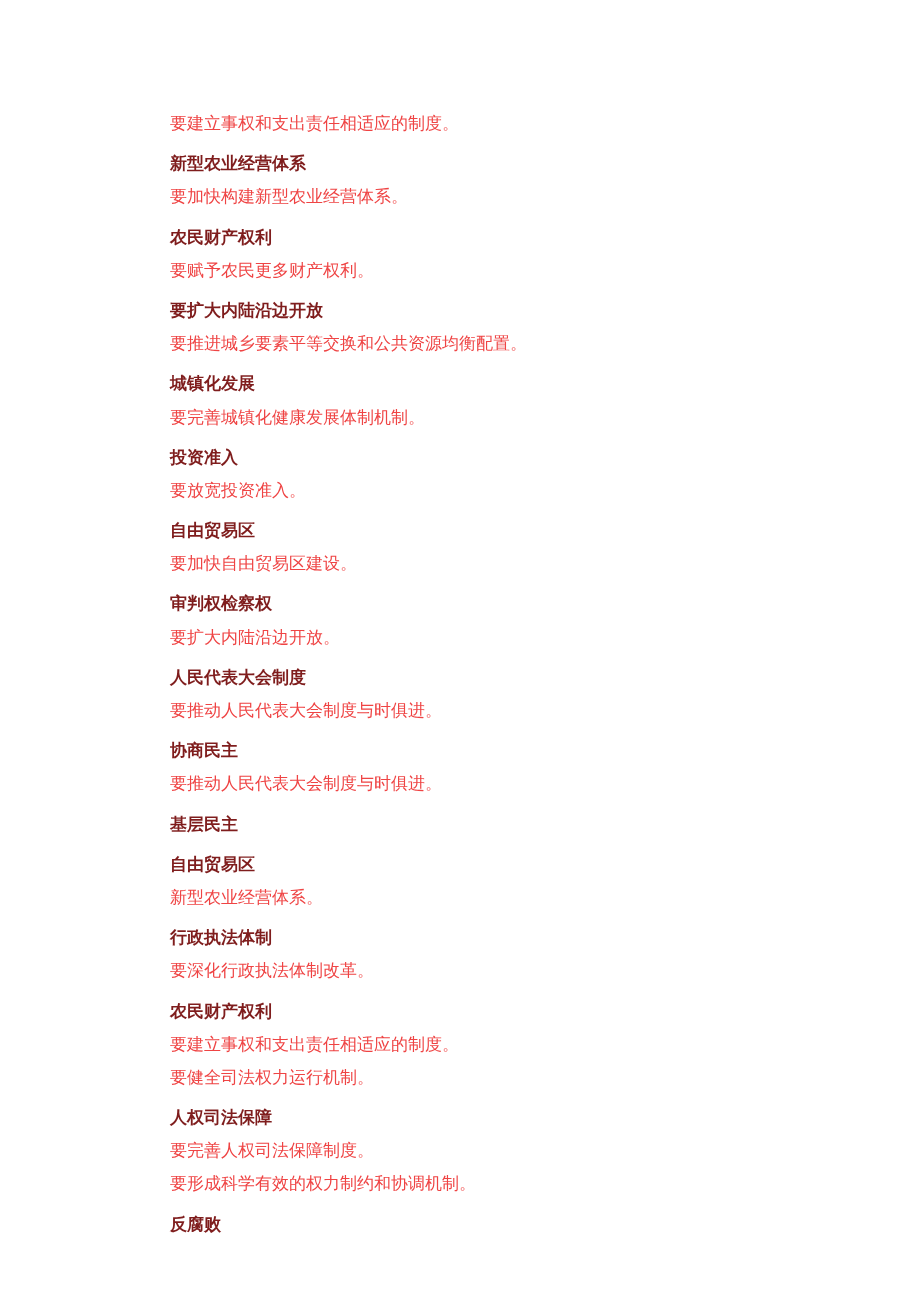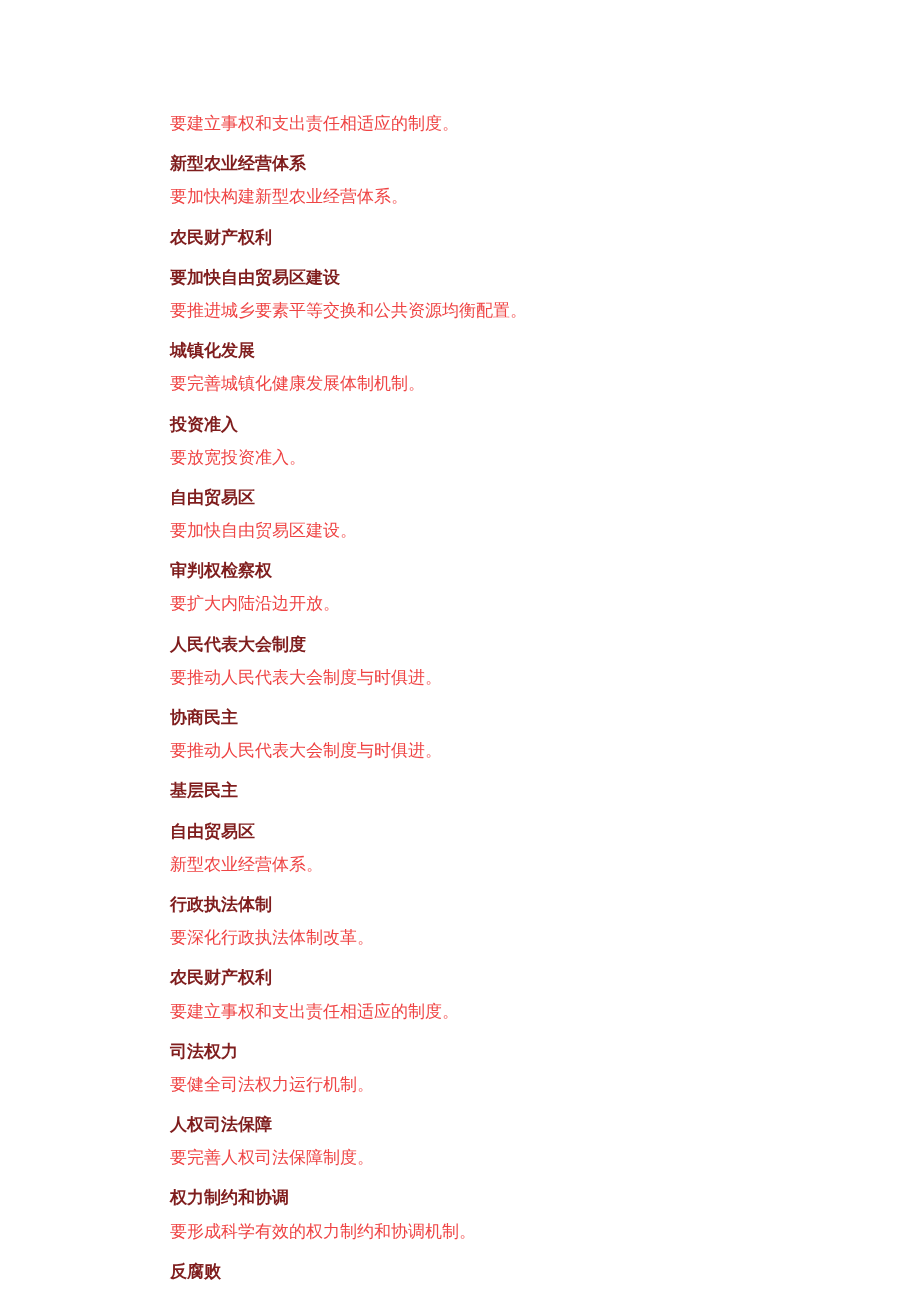--- a/index.html
+++ b/index.html
@@ -29,41 +29,40 @@
     }
   </style>
 </head>
 <body>
 
 <div id="content">
     <div class="body-text">要建立事权和支出责任相适应的制度。</div>
     <div class="heading">新型农业经营体系</div>
     <div class="body-text">要加快构建新型农业经营体系。</div>
     <div class="heading">农民财产权利</div>
-    <div class="heading">要加快自由贸易区建设</div>
+    <div class="body-text">要赋予农民更多财产权利。</div>
+    <div class="heading">要扩大内陆沿边开放</div>
     <div class="body-text">要推进城乡要素平等交换和公共资源均衡配置。</div>
     <div class="heading">城镇化发展</div>
     <div class="body-text">要完善城镇化健康发展体制机制。</div>
     <div class="heading">投资准入</div>
     <div class="body-text">要放宽投资准入。</div>
     <div class="heading">自由贸易区</div>
     <div class="body-text">要加快自由贸易区建设。</div>
     <div class="heading">审判权检察权</div>
     <div class="body-text">要扩大内陆沿边开放。</div>
     <div class="heading">人民代表大会制度</div>
     <div class="body-text">要推动人民代表大会制度与时俱进。</div>
     <div class="heading">协商民主</div>
     <div class="body-text">要推动人民代表大会制度与时俱进。</div>
     <div class="heading">基层民主</div>
     <div class="heading">自由贸易区</div>
     <div class="body-text">新型农业经营体系。</div>
     <div class="heading">行政执法体制</div>
     <div class="body-text">要深化行政执法体制改革。</div>
     <div class="heading">农民财产权利</div>
     <div class="body-text">要建立事权和支出责任相适应的制度。</div>
-    <div class="heading">司法权力</div>
     <div class="body-text">要健全司法权力运行机制。</div>
     <div class="heading">人权司法保障</div>
     <div class="body-text">要完善人权司法保障制度。</div>
-    <div class="heading">权力制约和协调</div>
     <div class="body-text">要形成科学有效的权力制约和协调机制。</div>
     <div class="heading">反腐败</div>
   </div>
 
 </body></html>

